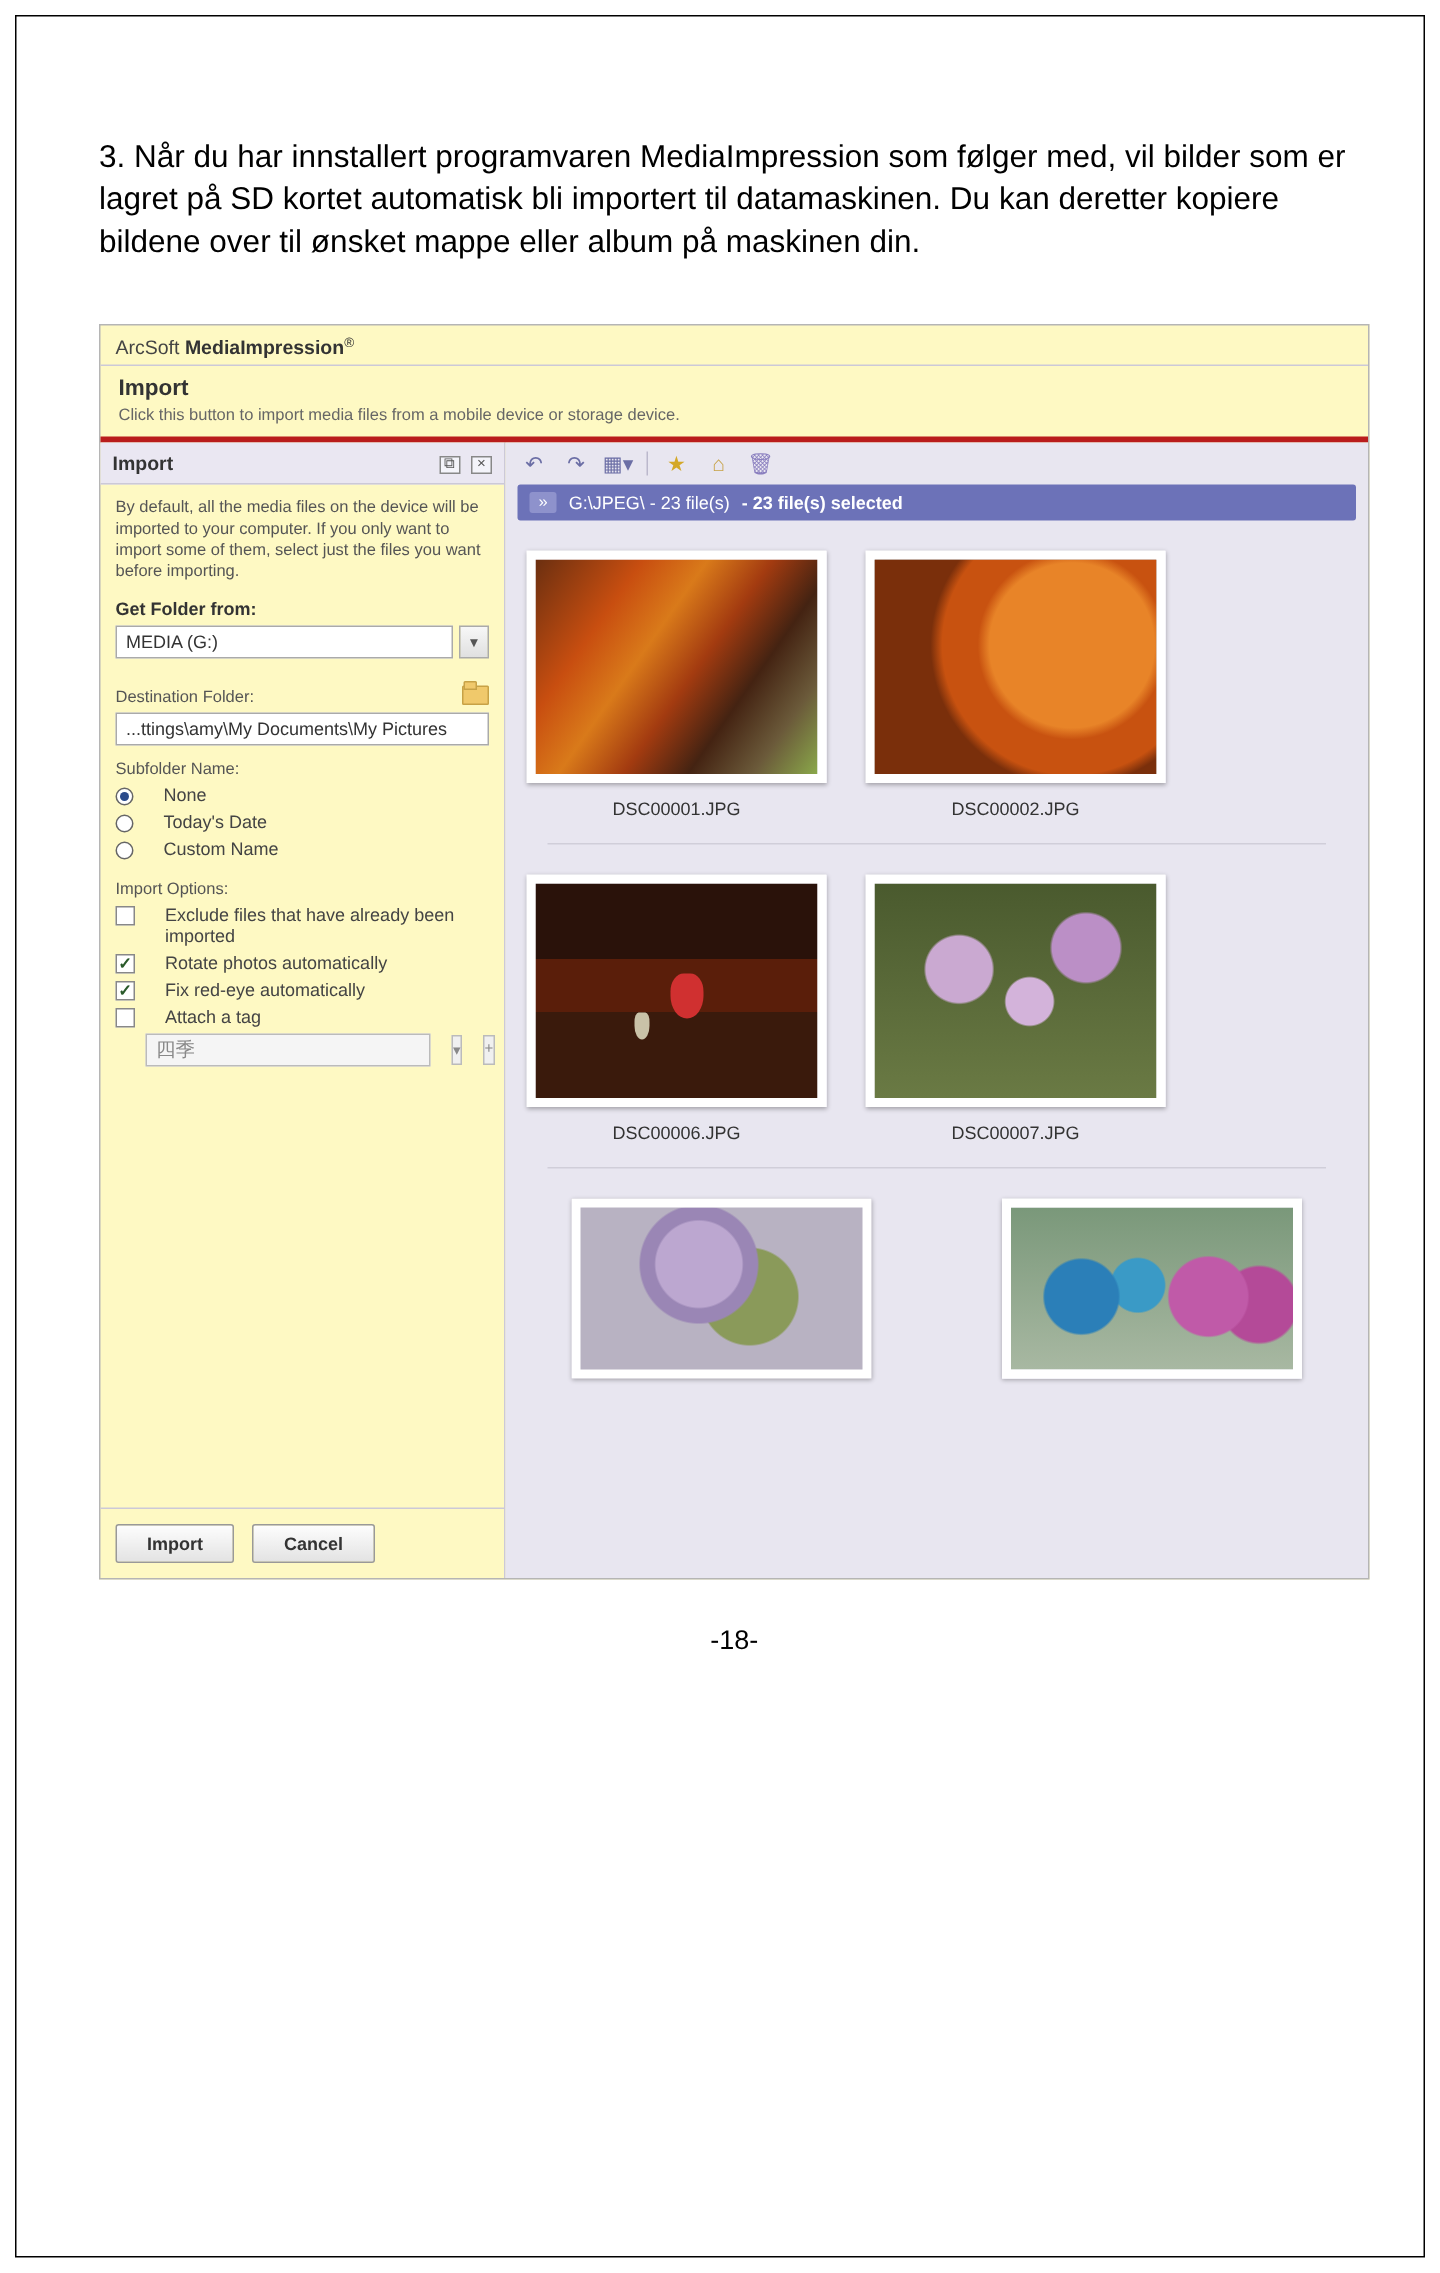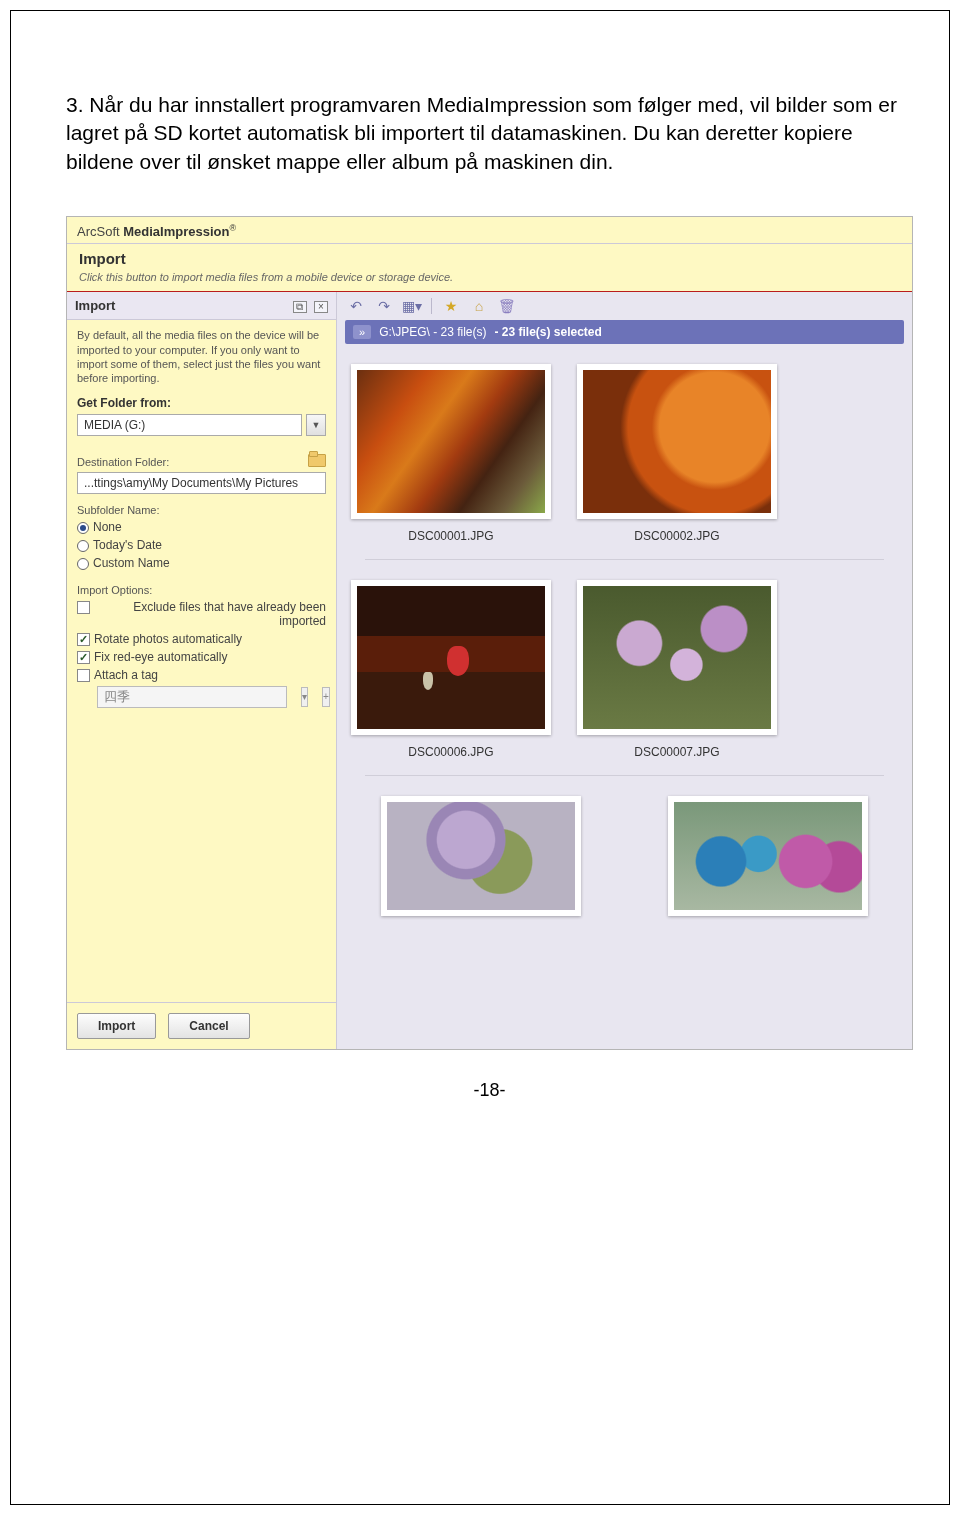--- a/index.html
+++ b/index.html
@@ -6,38 +6,38 @@
   body { font-family: Arial, sans-serif; background: #fff; width: 960px; }
   .page { border: 1.5px solid #000; margin: 10px; padding: 80px 36px 40px 55px; min-height: 1495px; position: relative; }
   .instruction { font-size: 21px; line-height: 1.35; margin-bottom: 40px; }
   .app-window { border: 1px solid #b5b5b5; background: #fef9c3; font-family: Tahoma, Arial, sans-serif; font-size: 12px; color: #333; width: 100%; }
   .titlebar { padding: 6px 10px 4px 10px; font-size: 13px; color: #333; border-bottom: 1px solid #ccc9d8; }
   .titlebar .brand { color: #444; }
   .titlebar .bold { font-weight: bold; }
   .titlebar .sup { font-size: 9px; vertical-align: super; }
   .section-head { padding: 6px 12px 2px 12px; }
   .section-head h2 { font-size: 15px; font-weight: bold; color: #333; margin-bottom: 2px; }
-  .section-desc { font-size: 11px; color: #666; padding: 0 12px 8px 12px; border-bottom: 1px solid #b91c1c; font-style: italic; }
+  .section-desc { font-size: 11px; color: #666; padding: 0 12px 8px 12px; border-bottom: 4px solid #b91c1c; }
   .columns { display: flex; }
   .leftcol { width: 270px; border-right: 1px solid #ccc9d8; padding: 0; }
   .panel-header { display: flex; align-items: center; justify-content: space-between; padding: 6px 8px; border-bottom: 1px solid #ccc9d8; background: #eae7f2; }
   .panel-header .t { font-weight: bold; font-size: 13px; }
   .panel-header .icons span { display:inline-block; width:14px; height:12px; border:1px solid #888; margin-left:4px; font-size:10px; line-height:10px; text-align:center; color:#555; background:#f4f4fa; }
   .panel-body { padding: 8px 10px 14px 10px; }
   .para { font-size: 11px; color: #555; line-height: 1.3; margin-bottom: 10px; }
   .lbl { font-size: 12px; font-weight: bold; color: #333; margin: 6px 0 4px 0; }
   .lbl-sm { font-size: 11px; color: #555; margin: 10px 0 4px 0; }
   .inputrow { display:flex; align-items:center; gap:4px; }
   .textin { flex:1; border:1px solid #aaa; background:#fff; padding:3px 6px; font-size:12px; color:#333; height:22px; }
   .dropbtn { width:20px; height:22px; border:1px solid #aaa; background:linear-gradient(#f7f7f7,#e0e0e0); display:flex; align-items:center; justify-content:center; font-size:9px; color:#555; }
   .folder-icon { width:18px; height:16px; display:inline-block; position:relative; }
   .folder-icon::before { content:""; position:absolute; width:16px; height:11px; background:#f0c96b; border:1px solid #c7a246; top:3px; border-radius:1px; }
   .folder-icon::after { content:""; position:absolute; width:7px; height:4px; background:#f0c96b; border:1px solid #c7a246; top:0; left:1px; border-radius:1px 1px 0 0; }
   .dest-row { display:flex; align-items:center; justify-content:space-between; margin-top:10px; }
-  .radio-row, .check-row { display:flex; align-items:flex-start; gap:4px; margin:4px 0; font-size:12px; color:#444;text-align:right; }
+  .radio-row, .check-row { display:flex; align-items:flex-start; gap:20px; margin:4px 0; font-size:12px; color:#444; }
   .radio { width:12px; height:12px; border:1px solid #666; border-radius:50%; margin-top:2px; flex-shrink:0; display:flex; align-items:center; justify-content:center; background:#fff;}
   .radio.sel::after { content:""; width:6px; height:6px; background:#2a4a8a; border-radius:50%; display:block; }
   .check { width:13px; height:13px; border:1px solid #888; margin-top:1px; flex-shrink:0; display:flex; align-items:center; justify-content:center; background:#fff; font-size:11px; color:#2a5a2a; font-weight:bold; }
   .check.sel::after { content:"✓"; }
   .tag-row { display:flex; align-items:center; gap:14px; margin:4px 0 0 20px; }
   .tag-in { flex:1; border:1px solid #bbb; background:#f5f5f5; padding:3px 6px; font-size:13px; color:#888; height:22px; }
   .tiny-btn { width:18px; height:20px; border:1px solid #bbb; background:#f0f0f0; font-size:10px; color:#888; display:flex; align-items:center; justify-content:center; }
   .footer-btns { position:absolute; bottom: 72px; left: 70px; display:flex; gap:12px; }
   .footer-btns.inwindow { position:static; padding:10px; display:flex; gap:12px; border-top:1px solid #ccc9d8; margin-top: 280px; }
   .btn { border:1px solid #999; background:linear-gradient(#fdfdfd,#e3e3e3); padding:5px 20px; font-size:12px; font-weight:bold; color:#333; border-radius:2px; }

